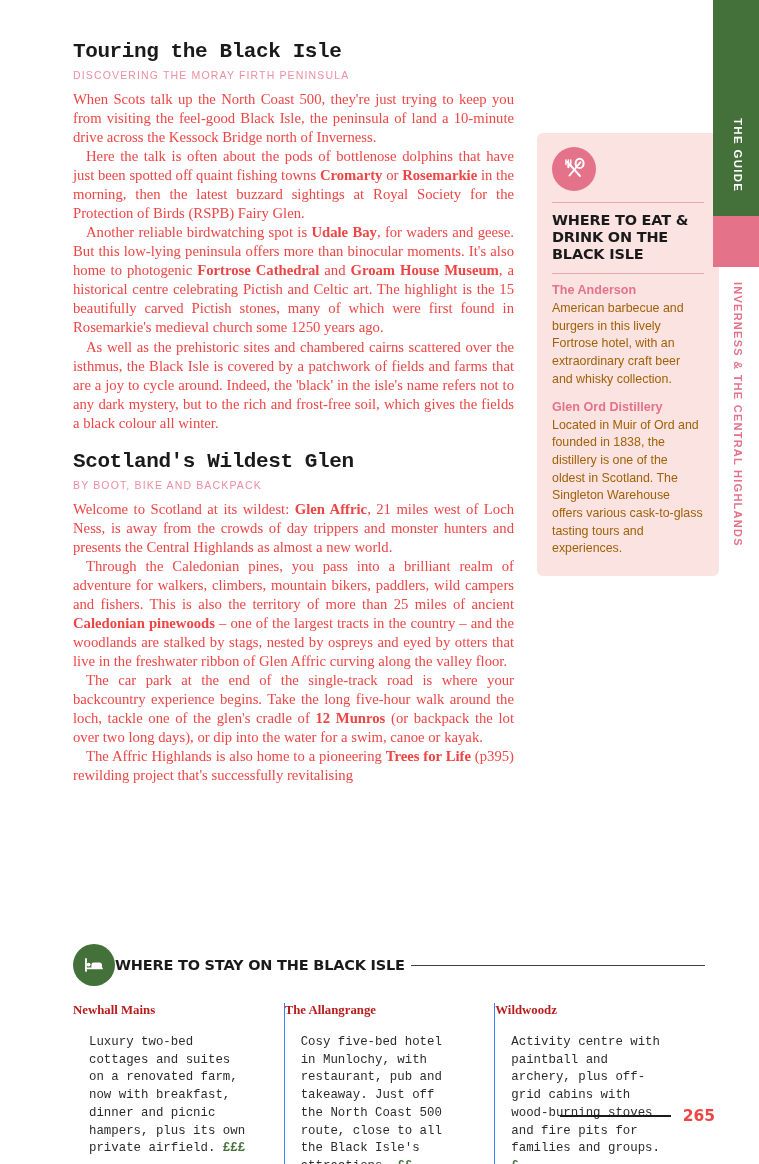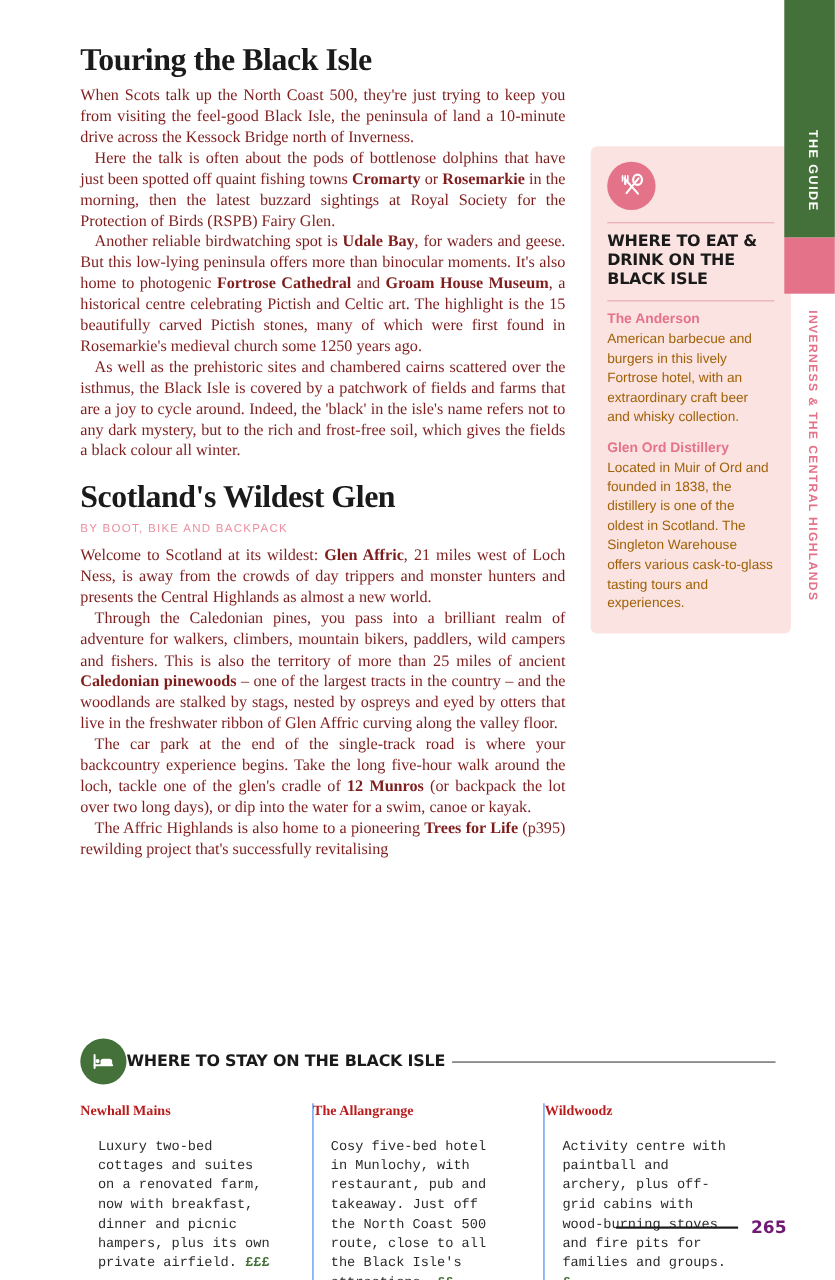--- a/index.html
+++ b/index.html
@@ -72,41 +72,41 @@
   }
 
   .col-main {
     position: absolute;
     left: 73px;
     top: 40px;
     width: 441px;
   }
 
   h1.article-title {
-    font-family: Liberation Serif, serif;
-    font-size: 29px;
+    font-family: Liberation Mono, monospace;
+    font-size: 21px;
     font-weight: bold;
     letter-spacing: -0.4px;
     color: #1a1a1a;
     margin: 0 0 6px 0;
     line-height: 1.1;
   }
   .kicker {
     font-family: "Liberation Sans", sans-serif;
     font-size: 10.5px;
     letter-spacing: 1.15px;
     color: #ec8fa1;
     margin: 0 0 9px 0;
     text-transform: uppercase;
   }
   p.body {
     font-family: "Liberation Serif", serif;
     font-size: 14.7px;
     line-height: 1.295;
-    color: #7f1d1d;
+    color: #ef4444;
     margin: 0;
     text-align: justify;
     text-justify: inter-word;
   }
   p.body.indent { text-indent: 13px; }
   p.body b { font-weight: bold; }
 
   .section-gap { height: 17px; }
 
   
@@ -240,32 +240,33 @@
   }
   .footer-rule {
     flex: 1 1 auto;
     height: 2px;
     background: #1a1a1a;
   }
   .page-num {
     font-family: "DejaVu Sans", sans-serif;
     font-size: 15.5px;
     font-weight: bold;
-    color: #701a75;
+    color: #ef4444;
   }
 </style>
 </head>
 <body>
 
 <div id="page">
 
   <div class="col-main">
 
     <div>
       <h1 class="article-title">Touring the Black Isle</h1>
+      <p class="kicker">DISCOVERING THE MORAY FIRTH PENINSULA</p>
       <p class="body">When Scots talk up the North Coast 500, they're just trying to keep you from visiting the feel-good Black Isle, the peninsula of land a 10-minute drive across the Kessock Bridge north of Inverness.</p>
       <p class="body indent">Here the talk is often about the pods of bottlenose dolphins that have just been spotted off quaint fishing towns <b>Cromarty</b> or <b>Rosemarkie</b> in the morning, then the latest buzzard sightings at Royal Society for the Protection of Birds (RSPB) Fairy Glen.</p>
       <p class="body indent">Another reliable birdwatching spot is <b>Udale Bay</b>, for waders and geese. But this low-lying peninsula offers more than binocular moments. It's also home to photogenic <b>Fortrose Cathedral</b> and <b>Groam House Museum</b>, a historical centre celebrating Pictish and Celtic art. The highlight is the 15 beautifully carved Pictish stones, many of which were first found in Rosemarkie's medieval church some 1250 years ago.</p>
       <p class="body indent">As well as the prehistoric sites and chambered cairns scattered over the isthmus, the Black Isle is covered by a patchwork of fields and farms that are a joy to cycle around. Indeed, the 'black' in the isle's name refers not to any dark mystery, but to the rich and frost-free soil, which gives the fields a black colour all winter.</p>
     </div>
 
     <div class="section-gap"></div>
 
     <div>
       <h1 class="article-title">Scotland's Wildest Glen</h1>

